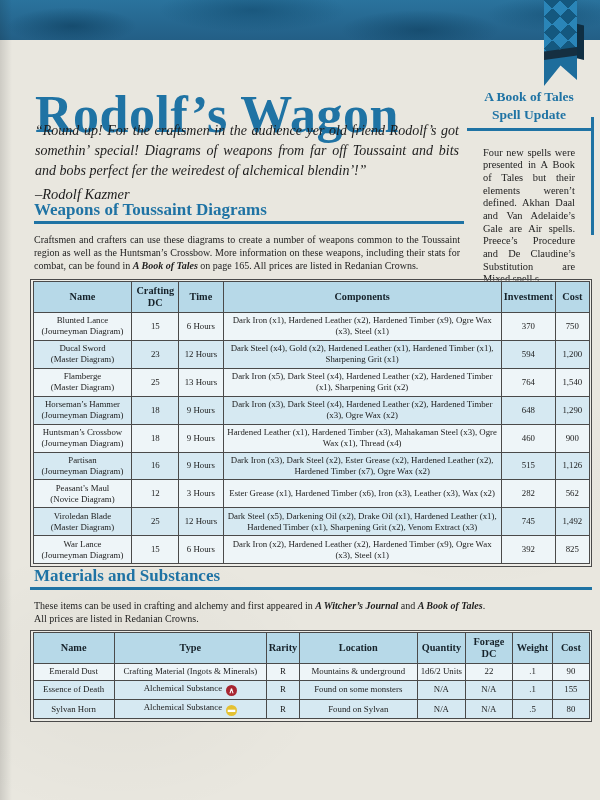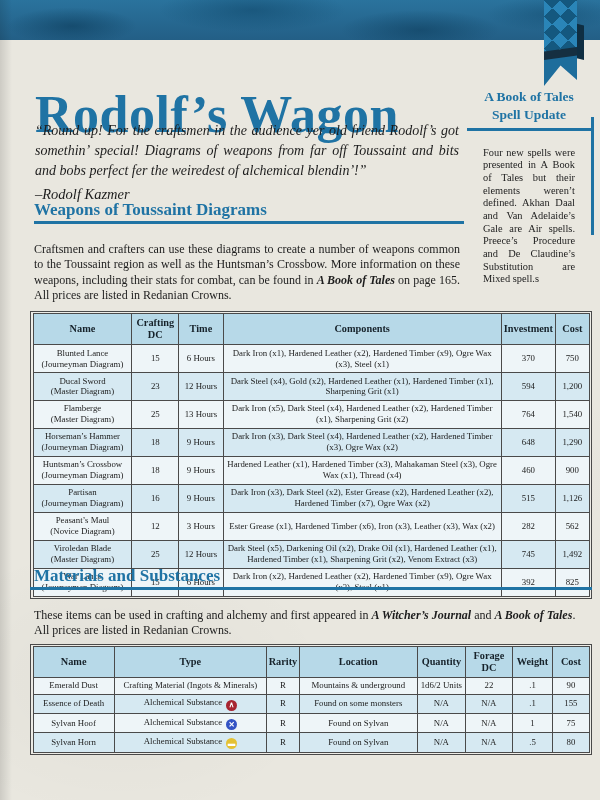--- a/index.html
+++ b/index.html
@@ -42,21 +42,21 @@
 
   .sidebar{position:absolute;left:467px;top:88px;width:124px;}
   .sidebar h2{margin:0;font-size:13.5px;line-height:1.3;text-align:center;color:var(--accent);}
   .sidebar .rule{height:2.5px;background:var(--accent);margin:5px 0 5px 0;}
   .sidebar p{margin:16px;font-size:10.4px;line-height:1.22;text-align:justify;}
   .sidebar-edge{position:absolute;left:591px;top:117px;width:3px;height:118px;background:var(--accent);}
 
   .section{position:absolute;left:30px;width:562px;font-family:Liberation Serif, serif;}
   .sec-head{font-size:17px;font-weight:bold;color:var(--accent);margin:0 0 1px 4px;}
   .sec-rule{height:2.5px;background:var(--accent);}
-  .sec-intro{font-size:12px;line-height:1.3;margin:18px 0 0 4px;text-align:justify;}
+  .sec-intro{font-size:10px;line-height:1.3;margin:9px 0 0 4px;text-align:justify;}
   .bk{font-weight:bold;font-style:italic;}
 
   .tbl-frame{border:1px solid #4a4a4a;padding:1.5px;margin-top:7px;background:rgba(255,255,255,.25);}
   table{width:100%;border-collapse:collapse;table-layout:fixed;border:1.5px solid #4a4a4a;padding-left:24px;}
   th{background:var(--thbg);font-size:10.3px;font-weight:bold;padding:3px 1px;line-height:1.15;
      border:1px solid #4a4a4a;color:#16222a;}
   td{font-size:8.8px;line-height:1.25;padding:2.5px 3px;text-align:center;border:1px solid #4a4a4a;
      background:var(--rowbg);color:#1c1c1c;}
   tr.alt td{background:var(--altbg);}
   .subst-icon{display:inline-flex;align-items:center;justify-content:center;width:11px;height:11px;
@@ -276,32 +276,20 @@
     <td>
       <span>Alchemical Substance</span><span class="subst-icon" style="background: rgb(167, 37, 49);">∧</span>
     </td>
     <td>R</td>
     <td>Found on some monsters</td>
     <td>N/A</td>
     <td>N/A</td>
     <td>.1</td>
     <td>155</td>
   </tr>
-            <tr>
-    <td>Sylvan Hoof</td>
-    <td>
-      <span>Alchemical Substance</span><span class="subst-icon" style="background: rgb(51, 83, 196);">✕</span>
-    </td>
-    <td>R</td>
-    <td>Found on Sylvan</td>
-    <td>N/A</td>
-    <td>N/A</td>
-    <td>1</td>
-    <td>75</td>
-  </tr>
             <tr class="alt">
     <td>Sylvan Horn</td>
     <td>
       <span>Alchemical Substance</span><span class="subst-icon" style="background: rgb(228, 193, 51);">▬</span>
     </td>
     <td>R</td>
     <td>Found on Sylvan</td>
     <td>N/A</td>
     <td>N/A</td>
     <td>.5</td>

